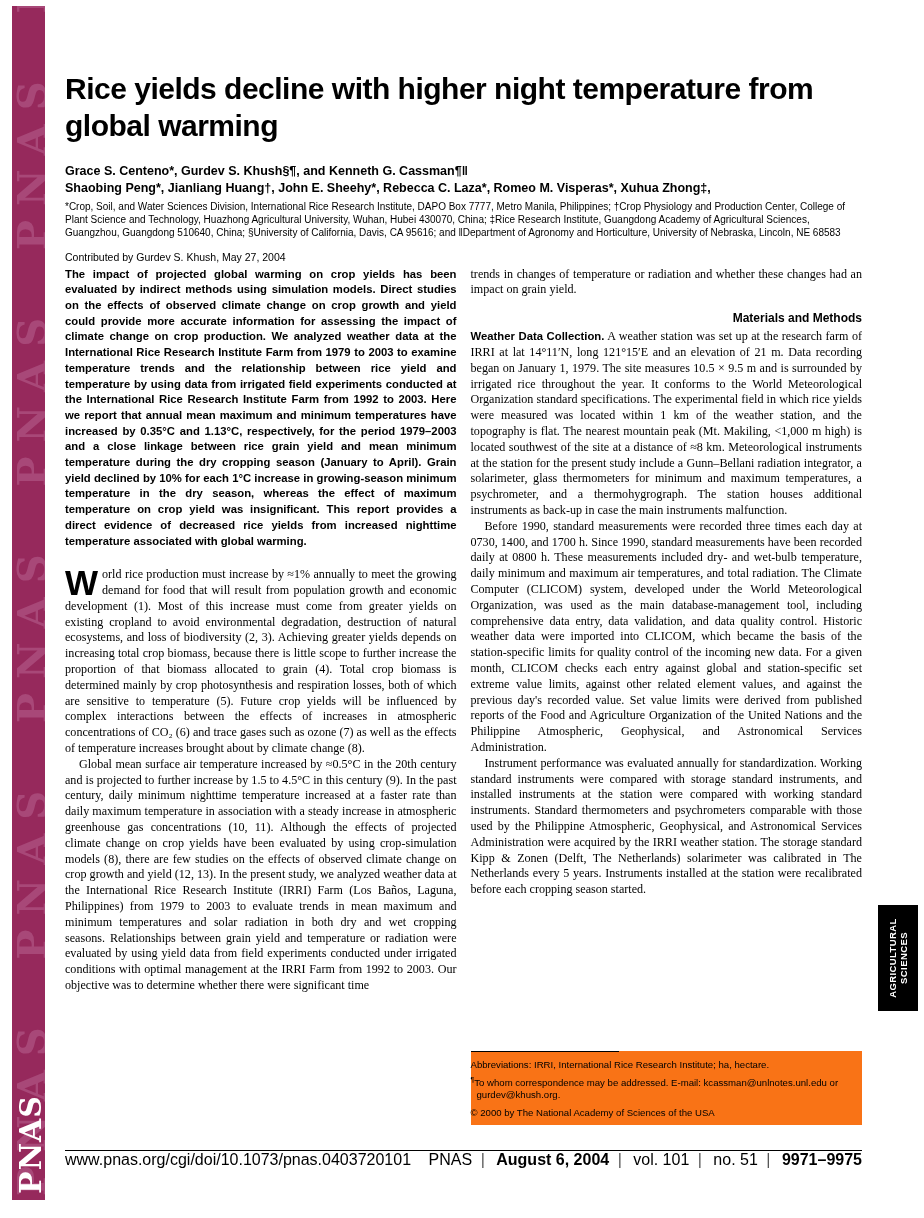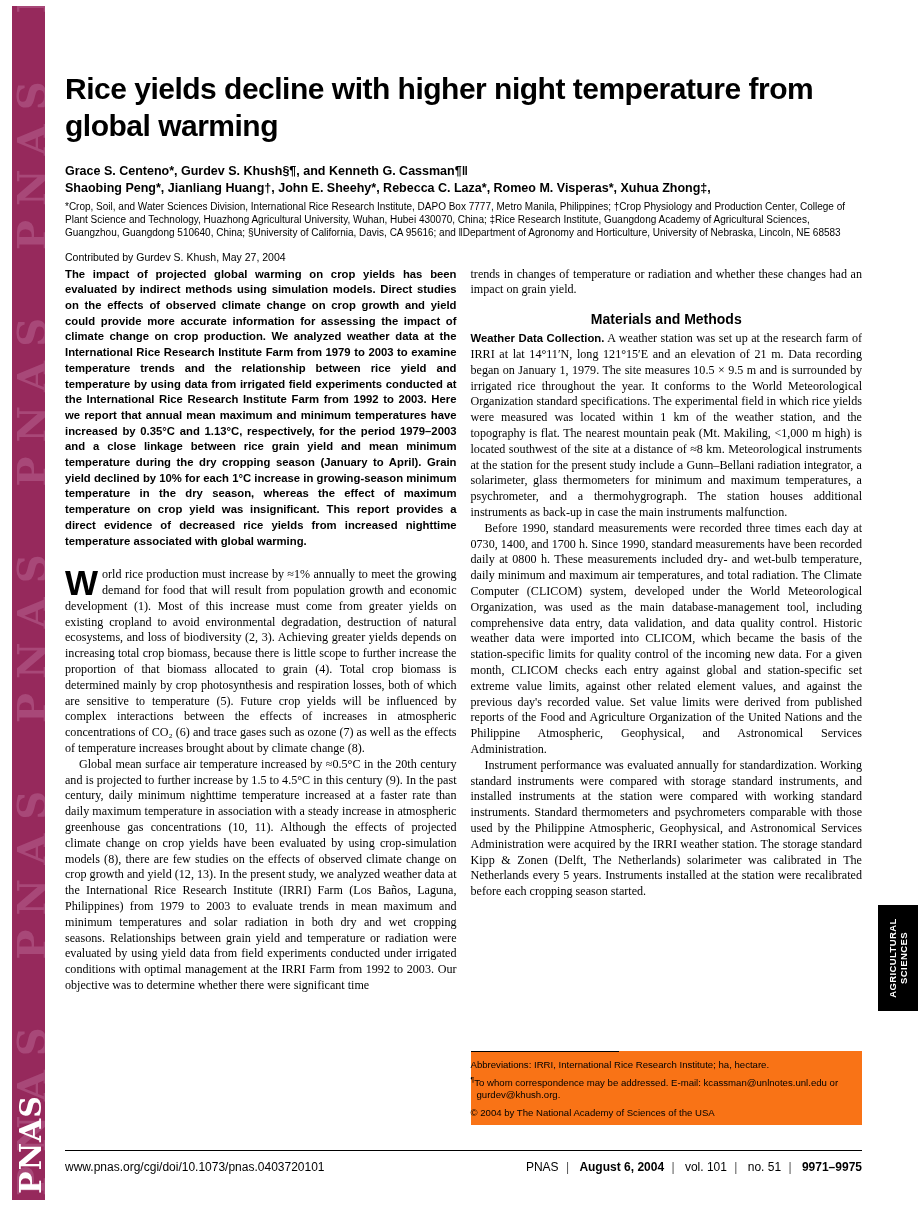--- a/index.html
+++ b/index.html
@@ -27,30 +27,30 @@
   .affiliations{margin-top:3px;font-size:10px;line-height:13.2px;}
   .contributed{margin-top:11px;font-size:10.5px;}
   .cols{margin-top:4px;display:flex;gap:14px;height:858px;overflow:hidden;}
   .col{flex:1 1 0;min-width:0;text-align:justify;}
   .col-right{position:relative;}
   .abstract{font-weight:bold;font-size:11.3px;line-height:15.7px;margin:0 0 18px 0;}
   .serif{font-family:"Liberation Serif",serif;font-size:12.1px;line-height:15.8px;margin:0;}
   .indent{text-indent:14px;}
   .dropcap{float:left;font-family:"Liberation Sans",sans-serif;font-weight:bold;
       font-size:35px;line-height:28px;padding:2px 4px 0 0;}
-  .methods-heading{font-weight:bold;font-size:14px;margin:13px 0 4px 0;text-align:center;}
+  .methods-heading{font-weight:bold;font-size:12px;margin:13px 0 4px 0;text-align:right;}
   .runin{font-family:"Liberation Sans",sans-serif;font-weight:bold;font-size:11.3px;}
   .fn-block{position:absolute;left:0;right:0;bottom:0;background:#f97316;text-align:left;}
   .fn-rule{width:148px;border-top:1px solid #000;margin:0 0 7px 0;}
   .fn{font-size:9.6px;line-height:12.6px;margin:0 0 5px 0;}
   .fn-hang{padding-left:6px;text-indent:-6px;}
   sup{font-size:7px;vertical-align:super;line-height:0;}
   
   .footer{position:absolute;left:65px;top:1150px;width:797px;border-top:1px solid #000;
-      padding-top:9px;display:flex;justify-content:space-between;align-items:flex-start;font-size:12px;}
+      display:flex;justify-content:space-between;align-items:flex-start;font-size:16px;}
   .footer-right span{margin-left:4px;}
   .pipe{color:#555;font-weight:normal;margin:0 3px;}
   .bold{font-weight:bold;}
 </style>
 </head>
 <body>
 
 <div class="page">
 
   <div class="spine">
@@ -90,21 +90,21 @@
         <p class="serif">trends in changes of temperature or radiation and whether these changes had an impact on grain yield.</p>
         <div class="methods-heading">Materials and Methods</div>
         <p class="serif"><span class="runin">Weather Data Collection.</span><span> A weather station was set up at the research farm of IRRI at lat 14°11′N, long 121°15′E and an elevation of 21 m. Data recording began on January 1, 1979. The site measures 10.5 × 9.5 m and is surrounded by irrigated rice throughout the year. It conforms to the World Meteorological Organization standard specifications. The experimental field in which rice yields were measured was located within 1 km of the weather station, and the topography is flat. The nearest mountain peak (Mt. Makiling, &lt;1,000 m high) is located southwest of the site at a distance of ≈8 km. Meteorological instruments at the station for the present study include a Gunn–Bellani radiation integrator, a solarimeter, glass thermometers for minimum and maximum temperatures, a psychrometer, and a thermohygrograph. The station houses additional instruments as back-up in case the main instruments malfunction.</span></p>
         <p class="serif indent">Before 1990, standard measurements were recorded three times each day at 0730, 1400, and 1700 h. Since 1990, standard measurements have been recorded daily at 0800 h. These measurements included dry- and wet-bulb temperature, daily minimum and maximum air temperatures, and total radiation. The Climate Computer (CLICOM) system, developed under the World Meteorological Organization, was used as the main database-management tool, including comprehensive data entry, data validation, and data quality control. Historic weather data were imported into CLICOM, which became the basis of the station-specific limits for quality control of the incoming new data. For a given month, CLICOM checks each entry against global and station-specific set extreme value limits, against other related element values, and against the previous day's recorded value. Set value limits were derived from published reports of the Food and Agriculture Organization of the United Nations and the Philippine Atmospheric, Geophysical, and Astronomical Services Administration.</p>
         <p class="serif indent">Instrument performance was evaluated annually for standardization. Working standard instruments were compared with storage standard instruments, and installed instruments at the station were compared with working standard instruments. Standard thermometers and psychrometers comparable with those used by the Philippine Atmospheric, Geophysical, and Astronomical Services Administration were acquired by the IRRI weather station. The storage standard Kipp &amp; Zonen (Delft, The Netherlands) solarimeter was calibrated in The Netherlands every 5 years. Instruments installed at the station were recalibrated before each cropping season started.</p>
 
         <div class="fn-block">
           <div class="fn-rule"></div>
           <p class="fn">Abbreviations: IRRI, International Rice Research Institute; ha, hectare.</p>
           <p class="fn fn-hang"><sup>¶</sup><span>To whom correspondence may be addressed. E-mail: kcassman@unlnotes.unl.edu or gurdev@khush.org.</span></p>
-          <p class="fn">© 2004 by The National Academy of Sciences of the USA</p>
+          <p class="fn">© 2000 by The National Academy of Sciences of the USA</p>
         </div>
       </div>
 
     </div>
   </div>
 
   <div class="footer">
     <div class="footer-left">www.pnas.org/cgi/doi/10.1073/pnas.0403720101</div>
     <div class="footer-right">
       <span>PNAS</span>

